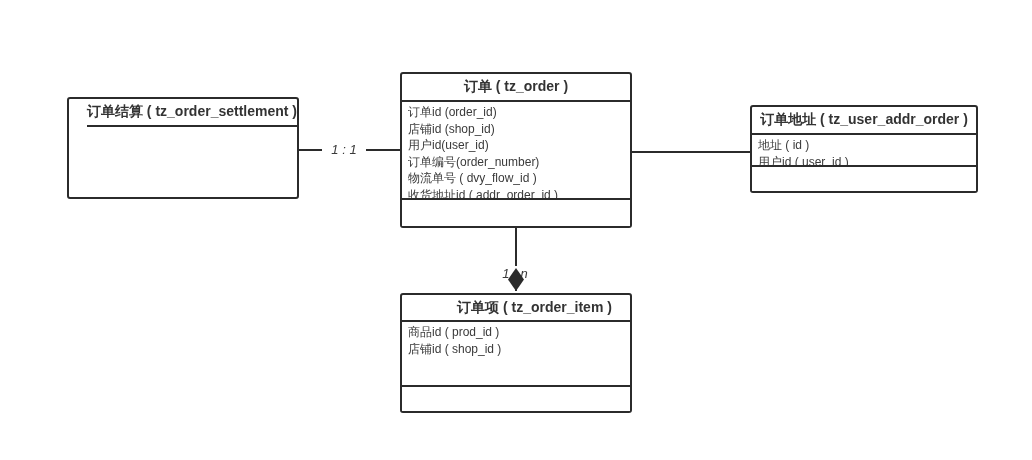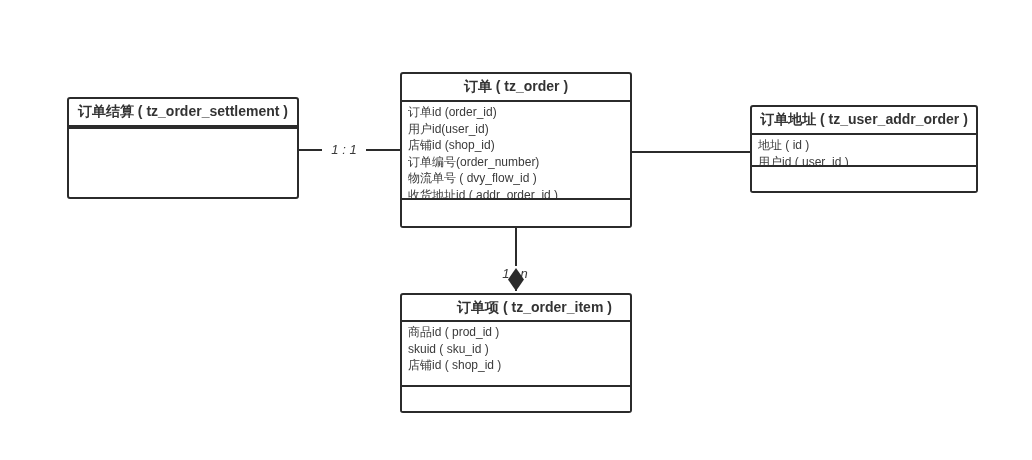--- a/index.html
+++ b/index.html
@@ -67,21 +67,21 @@
     text-align: center;
     color: #3a3a3a;
     white-space: nowrap;
     font-style: italic;
   }
   .diamond {
     position: absolute;
   }
 
   
-  #entity-settlement { left: 67px;  top: 97px;  width: 232px; height: 102px; }
+  #entity-settlement { left: 67px;  top: 97px;  width: 232px; height: 102px; align-items: flex-end; }
   #entity-settlement .entity-title  { height: 28px; }
   #entity-settlement .entity-footer { height: 24px; }
 
   #entity-order { left: 400px; top: 72px;  width: 232px; height: 156px; }
   #entity-order .entity-title  { height: 28px; }
   #entity-order .entity-footer { height: 28px; }
 
   #entity-addr { left: 750px; top: 105px; width: 228px; height: 88px; }
   #entity-addr .entity-title  { height: 28px; }
   #entity-addr .entity-footer { height: 26px; }
@@ -105,43 +105,42 @@
 
   <div class="entity" id="entity-settlement">
     <div class="entity-title">订单结算 ( tz_order_settlement )</div>
     <div class="entity-footer"></div>
   </div>
 
   <div class="entity" id="entity-order">
     <div class="entity-title">订单 ( tz_order )</div>
     <div class="entity-fields">
       <div class="field">订单id (order_id)</div>
+      <div class="field">店铺id (shop_id)</div>
       <div class="field">用户id(user_id)</div>
-      <div class="field">店铺id (shop_id)</div>
       <div class="field">订单编号(order_number)</div>
       <div class="field">物流单号 ( dvy_flow_id )</div>
       <div class="field">收货地址id ( addr_order_id )</div>
     </div>
     <div class="entity-footer"></div>
   </div>
 
   <div class="entity" id="entity-addr">
     <div class="entity-title">订单地址 ( tz_user_addr_order )</div>
     <div class="entity-fields">
       <div class="field">地址 ( id )</div>
       <div class="field">用户id ( user_id )</div>
     </div>
     <div class="entity-footer"></div>
   </div>
 
   <div class="entity" id="entity-item">
     <div class="entity-title">订单项 ( tz_order_item )</div>
     <div class="entity-fields">
       <div class="field">商品id ( prod_id )</div>
-      <div class="field">skuid ( sku_id )</div>
       <div class="field">店铺id ( shop_id )</div>
     </div>
     <div class="entity-footer"></div>
   </div>
 
   <div class="connector" id="conn-settlement-order"></div>
   <div class="conn-label" id="label-one-to-one">1 : 1</div>
 
   <div class="connector" id="conn-order-addr"></div>
 

